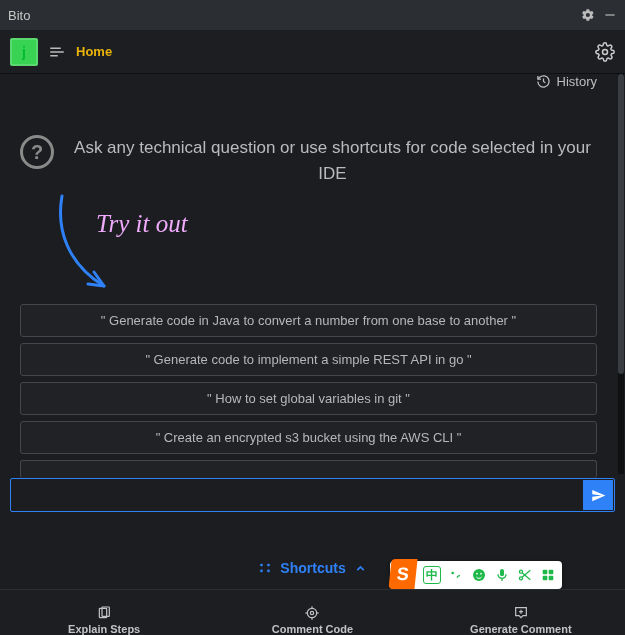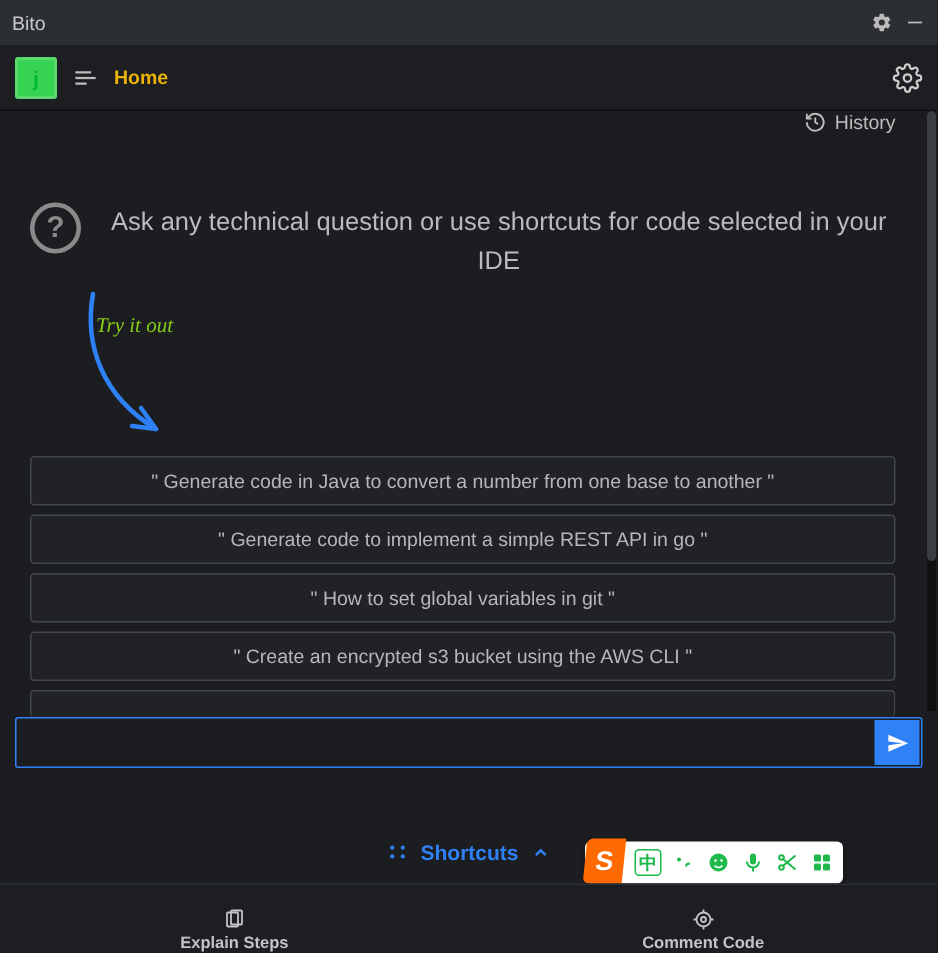--- a/index.html
+++ b/index.html
@@ -63,23 +63,23 @@
     color:#8a8a8a; font-weight:700; font-size:20px;
     flex-shrink: 0;
   }
   .hero-text {
     color: #b9bbbe; font-size: 17px; font-weight: 400; line-height: 1.5; text-align: center;
   }
   .arrow-block {
     position: relative; height: 110px; margin-top: 4px;
   }
   .tryit {
-    position: absolute; left: 44px; top: 20px;
+    position: absolute; left: 76px; top: 20px;
     font-family: "Comic Sans MS", cursive;
-    color: #84cc16; font-size: 14px; font-style: italic;
+    color: #f0abfc; font-size: 25px; font-style: italic;
   }
   .arrow-svg { position:absolute; left: 30px; top: 0; }
   .suggestions { display:flex; flex-direction:column; gap:6px; margin-top: 4px; }
   .sugg {
     border: 1px solid #43464b;
     border-radius: 3px;
     background: #202225;
     color: #b5b7ba;
     text-align: center;
     font-size: 13px;
@@ -299,13 +299,21 @@
     <svg width="16" height="16" viewBox="0 0 24 24" fill="none" stroke="#c2c4c7" stroke-width="1.8">
         <circle cx="12" cy="12" r="7"></circle>
         <circle cx="12" cy="12" r="2.5"></circle>
         <line x1="12" y1="2" x2="12" y2="5"></line>
         <line x1="12" y1="19" x2="12" y2="22"></line>
         <line x1="2" y1="12" x2="5" y2="12"></line>
         <line x1="19" y1="12" x2="22" y2="12"></line>
       </svg>
     <span>Comment Code</span>
   </div>
+  <div class="tab">
+    <svg width="16" height="16" viewBox="0 0 24 24" fill="none" stroke="#c2c4c7" stroke-width="1.8">
+        <path d="M20 4H4v12h5l3 3 3-3h5z"></path>
+        <line x1="12" y1="7" x2="12" y2="13"></line>
+        <line x1="9" y1="10" x2="15" y2="10"></line>
+      </svg>
+    <span>Generate Comment</span>
+  </div>
 </div>
 
 </body></html>

